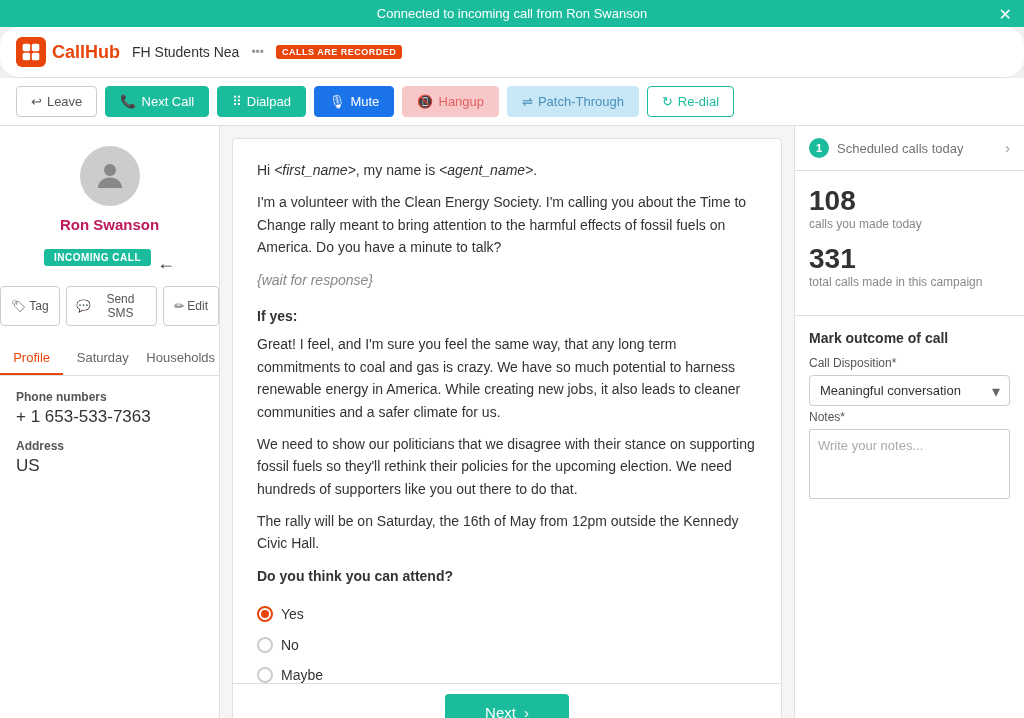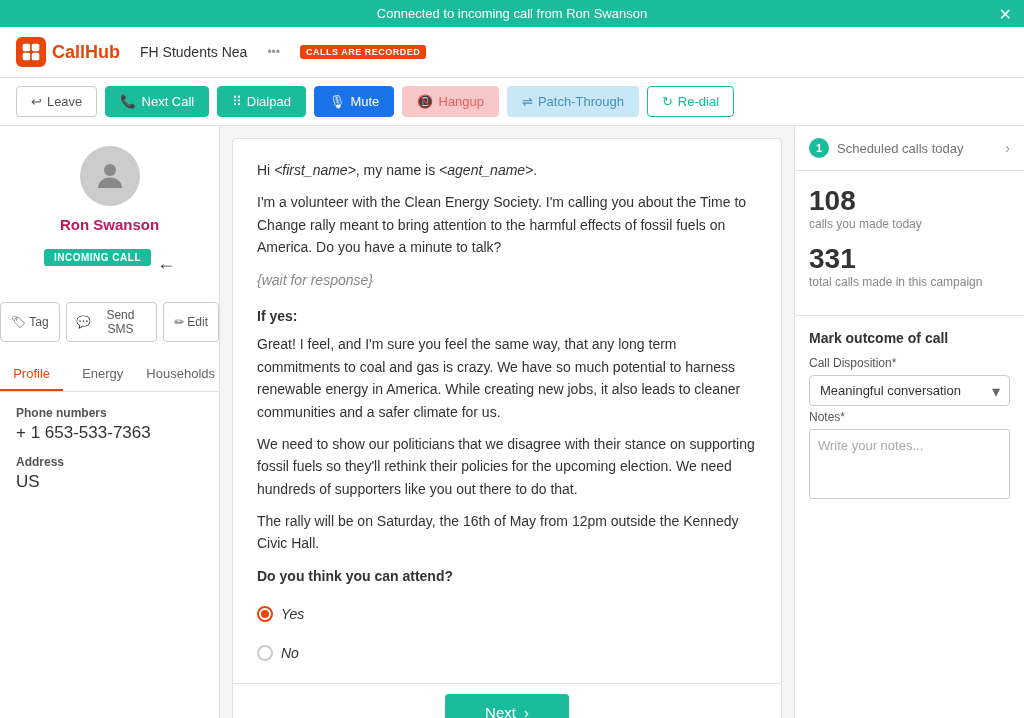--- a/index.html
+++ b/index.html
@@ -21,21 +21,22 @@
       cursor: pointer;
       font-size: 16px;
     }
 
     .header {
       background: white;
       display: flex;
       align-items: center;
       padding: 10px 16px;
       border-bottom: 1px solid #e0e0e0;
-      gap: 20px;
+      gap: 12px;
+      border-radius: 19px;
     }
     .logo {
       display: flex;
       align-items: center;
       gap: 6px;
       font-weight: bold;
       font-size: 18px;
       color: #e8450a;
     }
     .logo-icon {
@@ -244,23 +245,22 @@
     .script-content p {
       margin-bottom: 10px;
     }
     .script-content .question {
       font-weight: bold;
       margin-bottom: 12px;
     }
     .radio-group {
       display: flex;
       flex-direction: column;
-      gap: 16px;
+      gap: 8px;
       margin-top: 16px;
-      font-style: italic;
     }
     .radio-item {
       display: flex;
       align-items: center;
       gap: 8px;
       font-size: 14px;
       color: #333;
     }
     .radio-circle {
       width: 16px;
@@ -477,41 +477,41 @@
 <div class="main-content">
 
   <div class="left-sidebar">
     <div class="avatar">
       <svg viewBox="0 0 24 24">
           <circle cx="12" cy="8" r="4"></circle>
           <path d="M4 20c0-4 3.6-7 8-7s8 3 8 7"></path>
         </svg>
     </div>
     <div class="contact-name">Ron Swanson</div>
-    <div style="display:flex;align-items:center;margin-bottom:24px;">
+    <div style="display:flex;align-items:center;margin-bottom:8px;">
       <div class="incoming-call-badge">INCOMING CALL</div>
       <span class="arrow-pointer">←</span>
     </div>
     <div class="action-buttons">
       <button class="action-btn">
         <span>🏷</span>
         <span>Tag</span>
       </button>
       <button class="action-btn">
         <span>💬</span>
         <span>Send SMS</span>
       </button>
       <button class="action-btn">
         <span>✏</span>
         <span>Edit</span>
       </button>
     </div>
     <div class="profile-tabs">
       <div class="profile-tab active">Profile</div>
-      <div class="profile-tab">Energy</div>
+      <div class="profile-tab">Saturday</div>
       <div class="profile-tab">Households</div>
     </div>
     <div class="contact-details">
       <div class="detail-label">Phone numbers</div>
       <div class="detail-value">+ 1 653-533-7363</div>
       <div class="detail-label">Address</div>
       <div class="detail-value">US</div>
     </div>
   </div>
 

